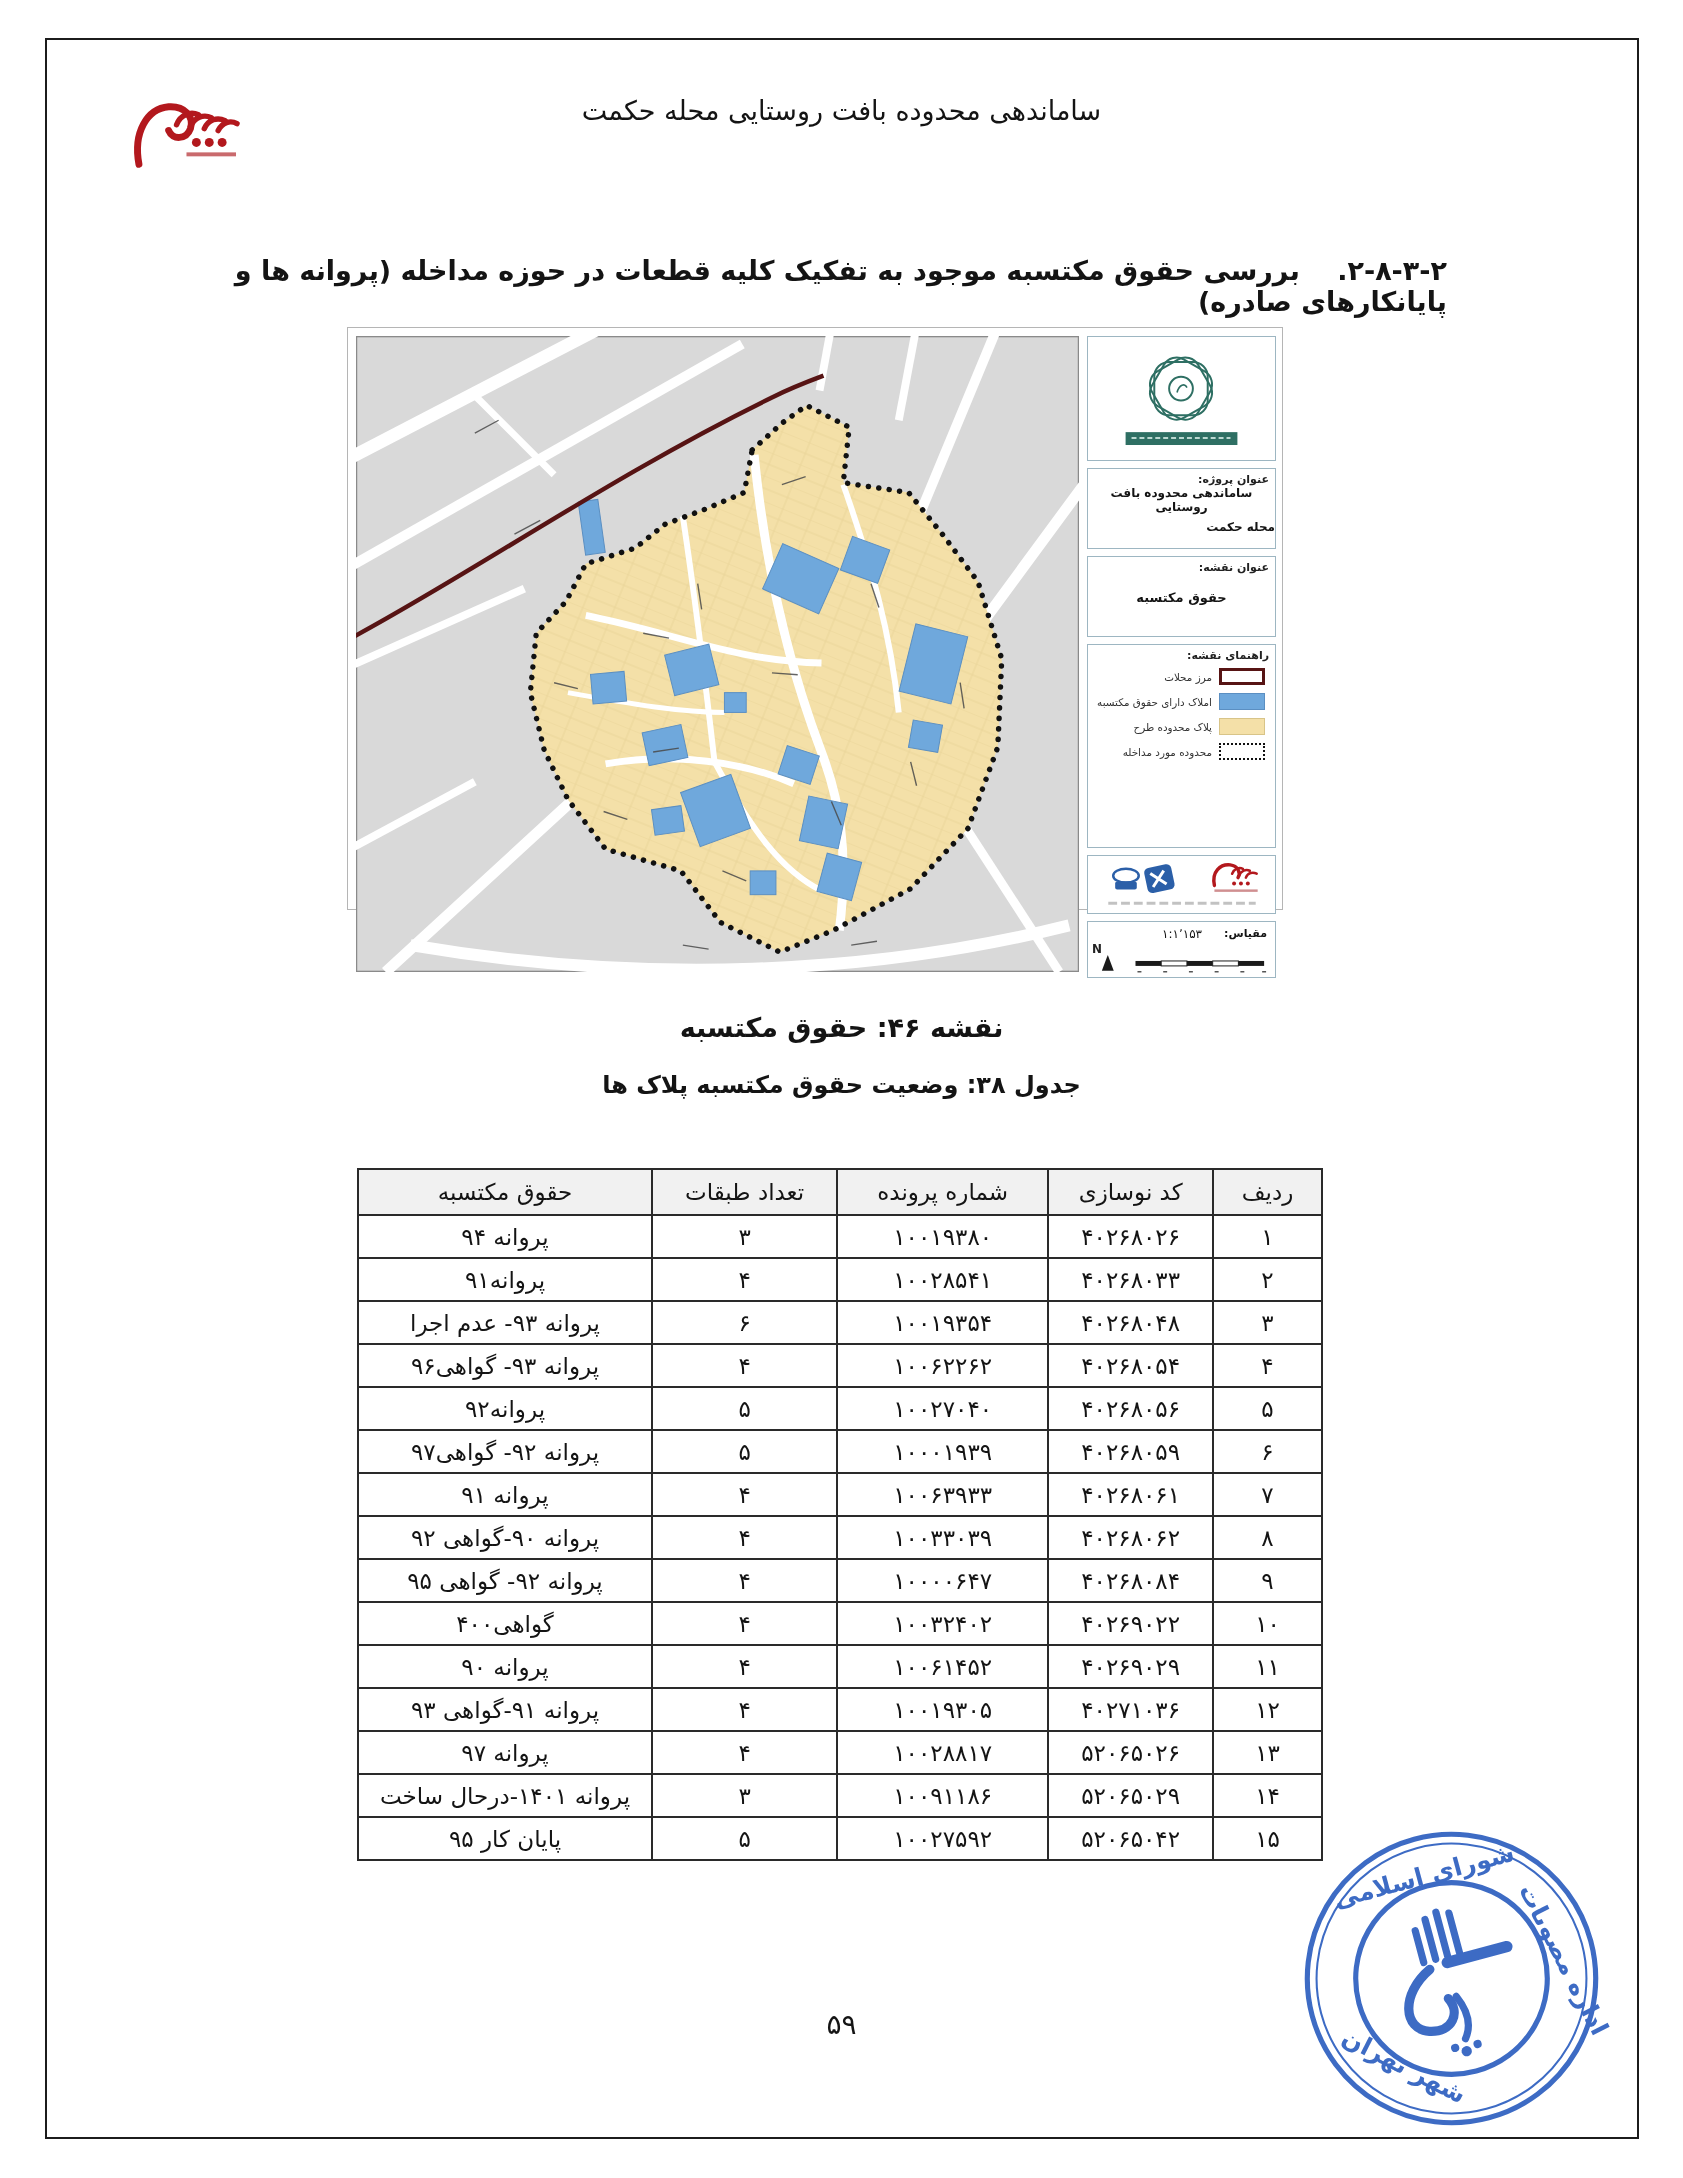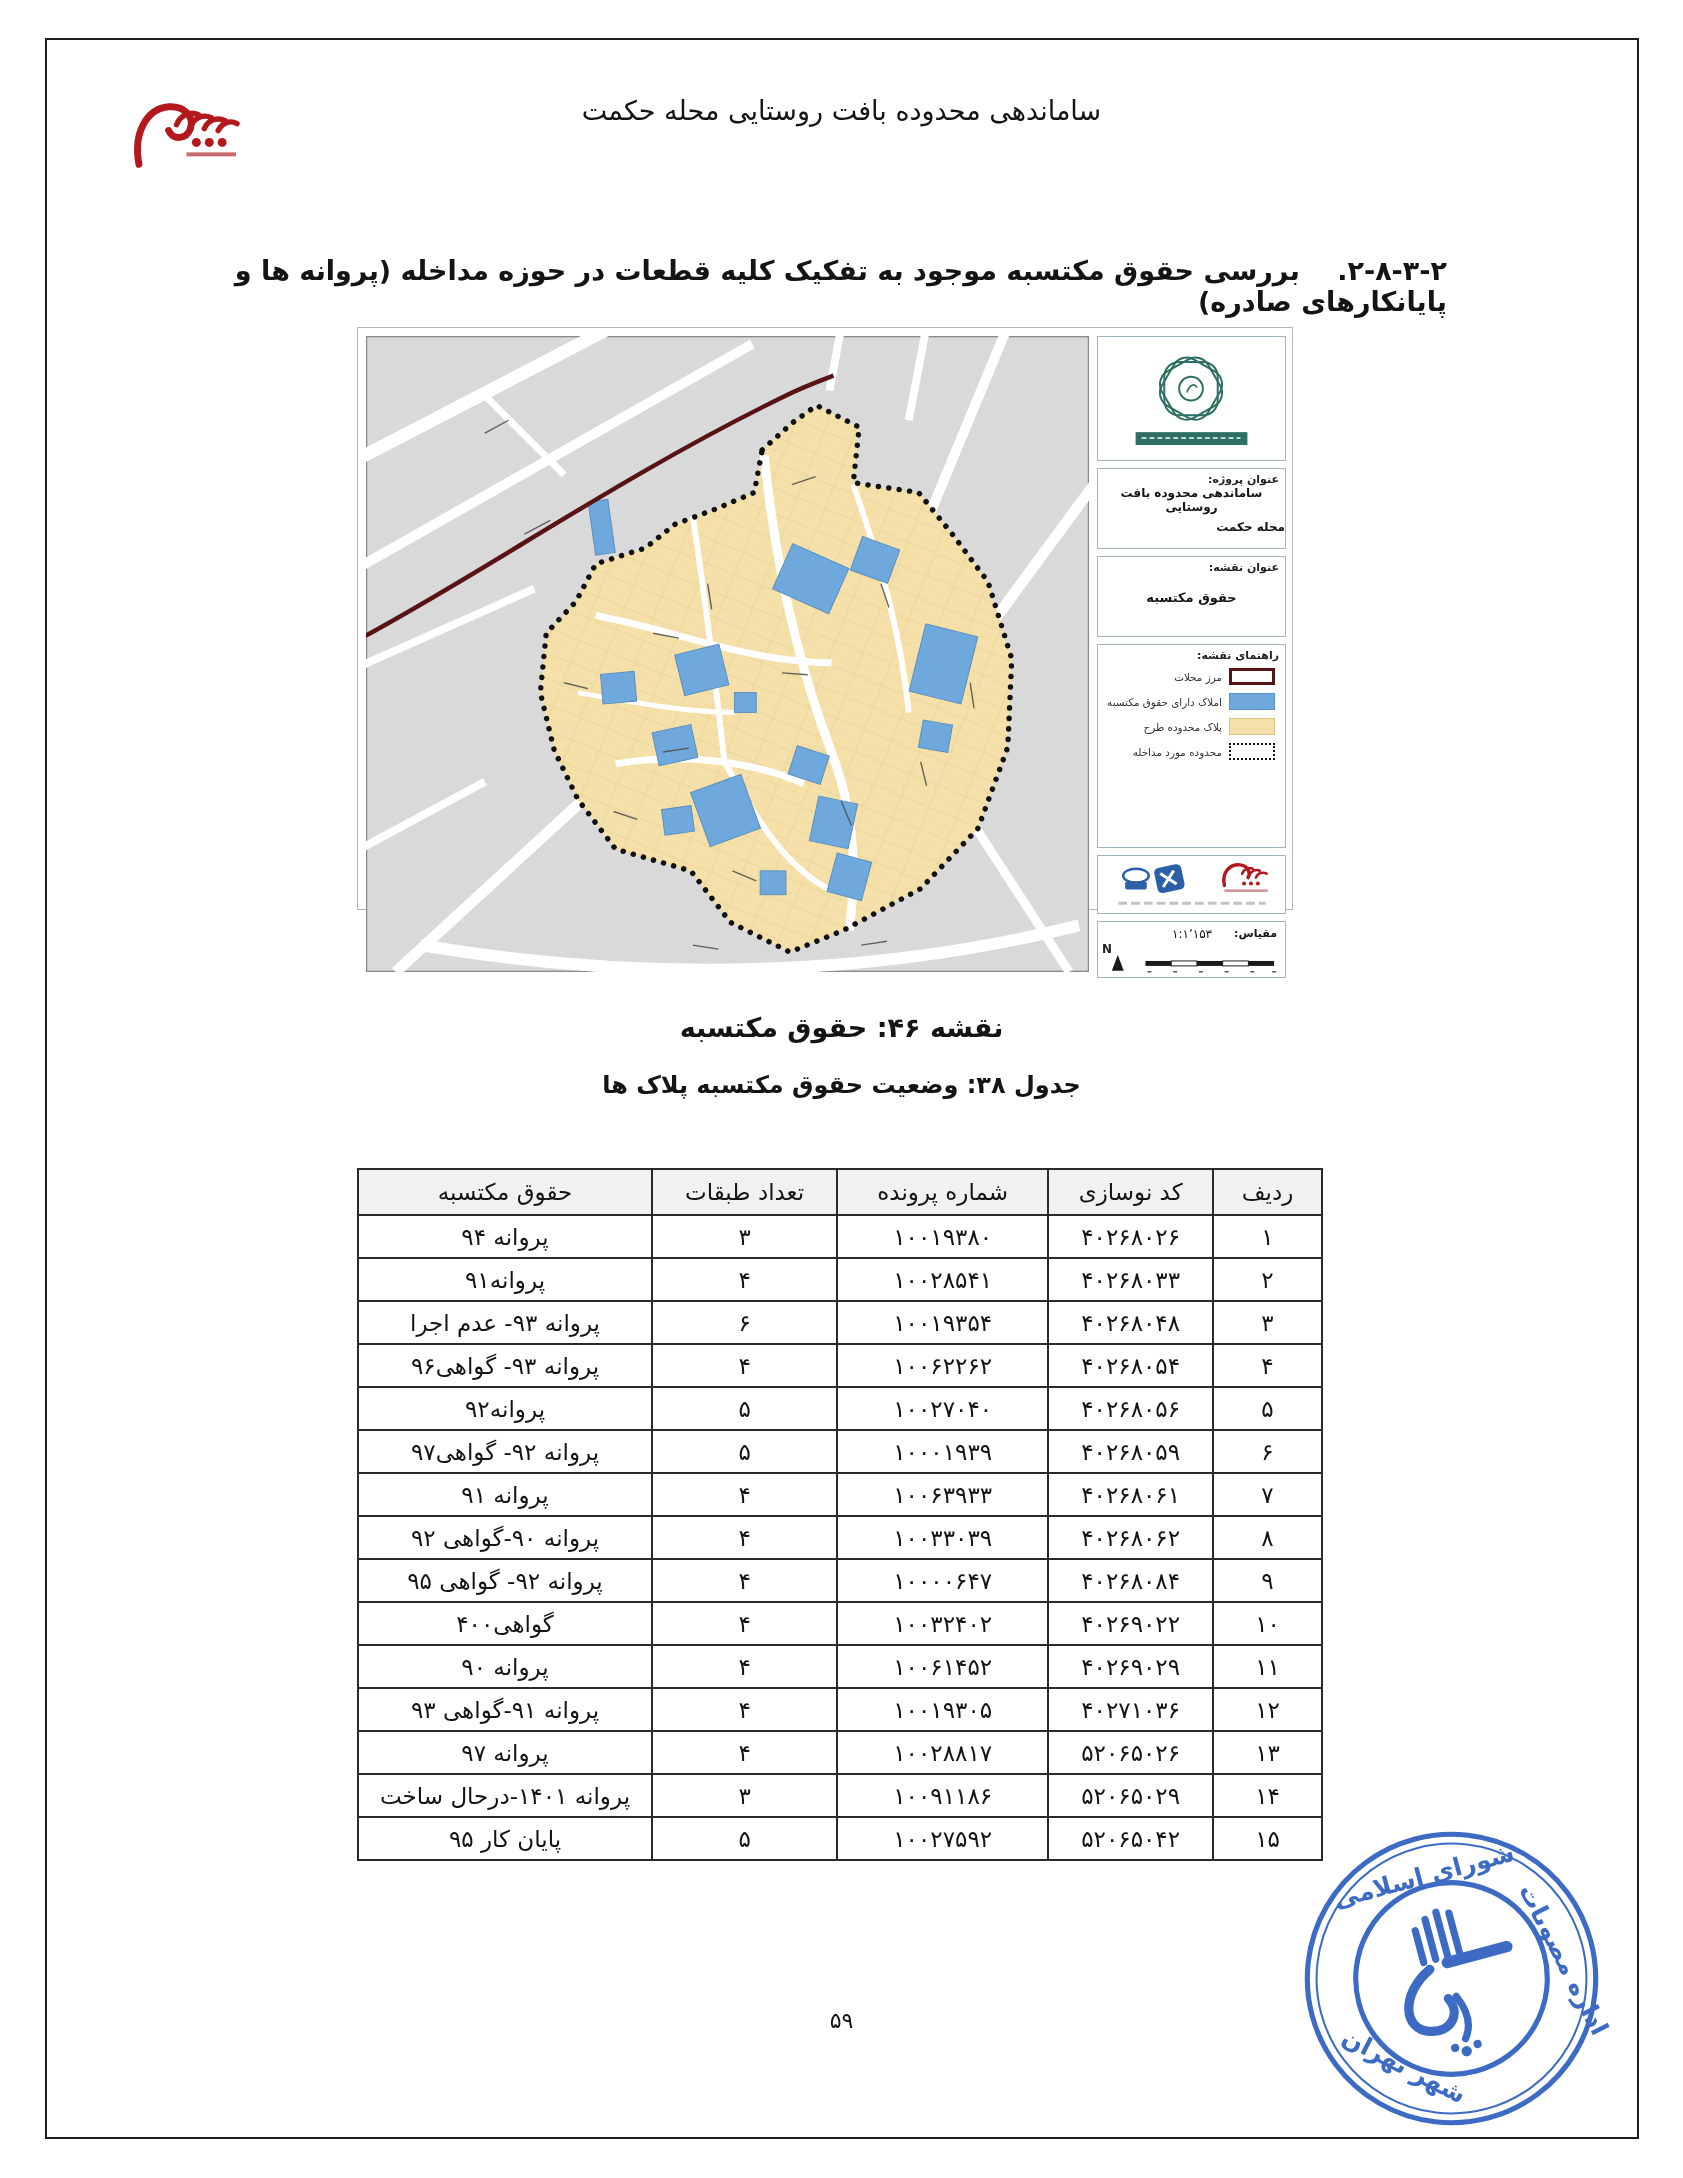--- a/index.html
+++ b/index.html
@@ -11,21 +11,21 @@
   .header-title { position:absolute; top:95px; left:0; right:0; text-align:center; font-size:27px; direction:rtl; }
   .brand-logo { position:absolute; left:125px; top:87px; width:119px; height:104px; }
 
   
   .section { position:absolute; top:255px; right:236px; width:1267px; direction:rtl; text-align:right; }
   .section .h-line { font-size:27px; font-weight:bold; }
   .section .h-num { display:inline-block; margin-left:28px; }
   .section .b-line { font-size:26px; margin-top:30px; margin-right:246px; }
 
   
-  .figure { position:absolute; left:357px; top:327px; width:936px; height:583px; background:#ffffff; border:1px solid #b5b5b5; padding:7px; }
+  .figure { position:absolute; left:347px; top:327px; width:936px; height:583px; background:#ffffff; border:1px solid #b5b5b5; padding:7px; }
   .mapwrap { position:absolute; left:8px; top:8px; width:723px; height:636px; }
   .legend-col { position:absolute; left:739px; top:8px; width:189px; height:636px; direction:rtl; }
   .lbox { background:#fff; border:1px solid #9db6c2; margin-bottom:7px; position:relative; }
   .lbox .mini-label { font-size:11px; font-weight:bold; color:#222; padding:4px 6px 0 0; display:block; }
   .box-emblem { height:125px; }
   .box-project { height:81px; }
   .box-maptitle { height:81px; }
   .box-legend { height:204px; }
   .box-credits { height:59px; }
   .box-scale { height:57px; margin-bottom:0; }
@@ -51,21 +51,21 @@
   
   .rights-table { position:absolute; left:357px; top:1168px; width:966px; border-collapse:collapse; direction:rtl; table-layout:fixed; }
   .rights-table th, .rights-table td { border:2px solid #2a2a2a; text-align:center; font-size:23px; padding:0; }
   .rights-table th { height:46px; background:#f1f1f1; font-weight:normal; }
   .rights-table td { height:43px; }
   .rights-table { border:2.5px solid #2a2a2a; }
 
   
   .stamp { position:absolute; left:1297px; top:1824px; width:309px; height:309px; transform:rotate(-15deg); opacity:0.92; }
 
-  .page-number { position:absolute; top:2008px; left:0; right:0; text-align:center; font-size:22px; }
+  .page-number { position:absolute; top:2008px; left:0; right:0; text-align:center; font-size:28px; }
 </style>
 </head>
 <body>
 
 <div class="page">
   <div class="frame"></div>
 
   <div class="header-title">ساماندهی محدوده بافت روستایی محله حکمت</div>
   <div class="brand-logo">
     <svg width="119" height="104" viewBox="0 0 120 105">

